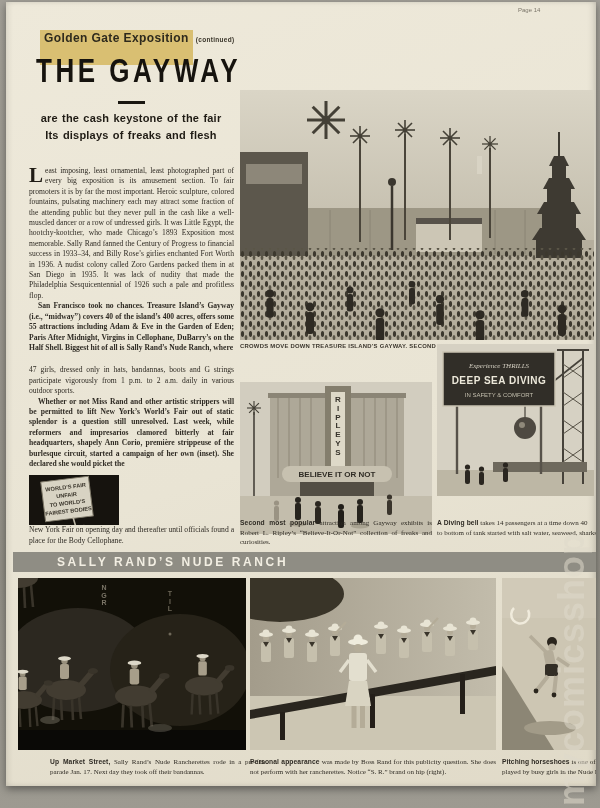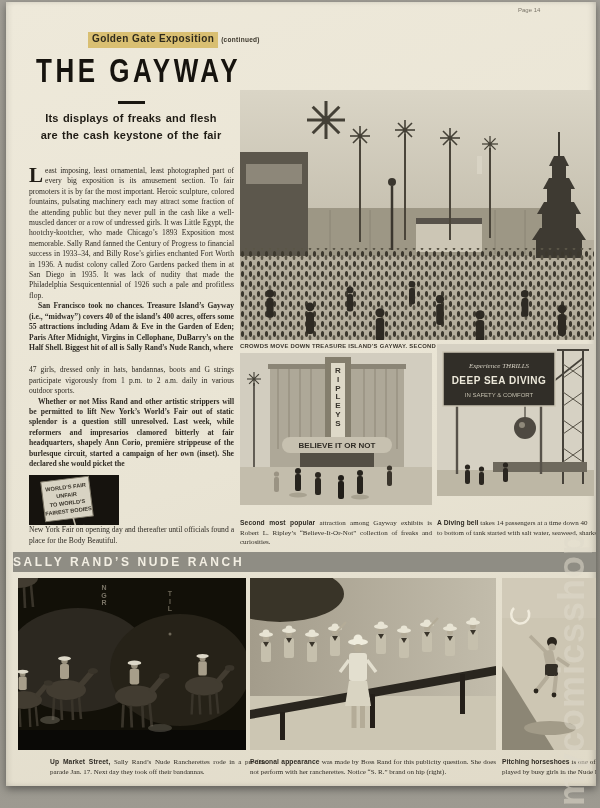--- a/index.html
+++ b/index.html
@@ -12,21 +12,21 @@
     position:absolute;left:6px;top:2px;width:590px;height:784px;
     background:var(--page_bg,#eae5d5);
     background-image:linear-gradient(160deg,#eee9da 0%,#e9e4d4 55%,#e0dac8 100%);
     box-shadow:0 3px 8px rgba(0,0,0,.4), inset -4px 0 8px -4px rgba(0,0,0,.25), inset 4px 0 8px -5px rgba(0,0,0,.2);
     overflow:hidden;
   }
   figure{margin:0;padding:0;}
   .abs{position:absolute;}
   .page-num{left:512px;top:5px;font:6px "Liberation Sans",sans-serif;color:#7b766a;}
   .kicker{left:34px;top:26px;font-family:"Liberation Sans",sans-serif;font-weight:bold;color:#2e2a1d;}
-  .kicker .gold{background:var(--gold,#d9bf72);padding:1px 4px 4px 4px;font-size:10px;letter-spacing:.4px;margin-left:48px;}
+  .kicker .gold{background:var(--gold,#d9bf72);padding:1px 4px 20px 4px;font-size:12px;letter-spacing:.4px;}
   .kicker .cont{font-size:6.5px;letter-spacing:.3px;margin-left:3px;color:#3a352a;}
   .headline{
     left:30px;top:50px;width:210px;
     font:700 26px "Liberation Sans",sans-serif;letter-spacing:3.5px;color:#16130e;
     transform:scaleY(1.25);transform-origin:left top;white-space:nowrap;
   }
   .title-rule{left:112px;top:99px;width:27px;height:3px;background:#1a1711;}
   .subtitle{
     left:20px;top:108px;width:210px;text-align:center;
     font:700 11px/17px "Liberation Sans",sans-serif;color:#1f1b14;letter-spacing:.2px;word-spacing:1px;
@@ -46,21 +46,21 @@
   .photo-cap{
     font-family:"Liberation Sans",sans-serif;font-weight:bold;font-size:5.9px;
     letter-spacing:.25px;color:#3a352c;text-align:center;white-space:nowrap;overflow:hidden;
   }
   .cap{font:7px/9.6px "Liberation Serif",serif;color:#2f2b24;text-align:justify;}
   .cap b{font-family:"Liberation Sans",sans-serif;font-size:6.7px;letter-spacing:.1px;}
   .cap .cap-line{white-space:nowrap;overflow:hidden;display:block;}
   .banner{
     left:7px;top:550px;width:583px;height:20px;background:var(--banner_bg,#8f8d84);
     color:#f2eee2;font:700 12px/20px "Liberation Sans",sans-serif;letter-spacing:2.6px;
-    box-sizing:border-box;white-space:nowrap;
+    padding-left:44px;box-sizing:border-box;white-space:nowrap;
   }
   .watermark{
     left:552px;top:806px;width:250px;
     transform:rotate(-90deg);transform-origin:0 0;
     font:700 36px/40px "Liberation Sans",sans-serif;letter-spacing:1px;
     color:rgba(222,216,202,.55);z-index:5;pointer-events:none;
   }
   svg{display:block;}
 </style>
 </head>
@@ -71,22 +71,22 @@
   <div class="abs page-num">Page 14</div>
 
   <div class="abs kicker">
     <span class="gold">Golden Gate Exposition</span><span class="cont">(continued)</span>
   </div>
 
   <h1 class="abs headline" style="margin:0;">THE GAYWAY</h1>
   <div class="abs title-rule"></div>
 
   <div class="abs subtitle">
+    <div>are the cash keystone of the fair</div>
     <div>Its displays of freaks and flesh</div>
-    <div>are the cash keystone of the fair</div>
   </div>
 
   <div class="abs bodycol">
     <p><span class="dropcap">L</span><span>east imposing, least ornamental, least photographed part of every big exposition is its amusement section. To fair promoters it is by far the most important. Heroic sculpture, colored fountains, pulsating machinery each may attract some fraction of the attending public but they never pull in the cash like a well-muscled dancer or a row of undressed girls. It was Little Egypt, the hootchy-kootcher, who made Chicago’s 1893 Exposition most memorable. Sally Rand fanned the Century of Progress to financial success in 1933–34, and Billy Rose’s girlies enchanted Fort Worth in 1936. A nudist colony called Zoro Gardens packed them in at San Diego in 1935. It was lack of nudity that made the Philadelphia Sesquicentennial of 1926 such a pale and profitless flop.</span></p>
     <p class="indent">San Francisco took no chances. Treasure Island’s Gayway (i.e., “midway”) covers 40 of the island’s 400 acres, offers some 55 attractions including Adam &amp; Eve in the Garden of Eden; Paris After Midnight, Virgins in Cellophane, DuBarry’s on the Half Shell. Biggest hit of all is Sally Rand’s Nude Ranch, where</p>
     <div class="wrap-row">
       <div class="narrow">
         <p>47 girls, dressed only in hats, bandannas, boots and G strings participate vigorously from 1 p.m. to 2 a.m. daily in various outdoor sports.</p>
         <p class="indent">Whether or not Miss Rand and other artistic strippers will be permitted to lift New York’s World’s Fair out of static splendor is a question still unresolved. Last week, while reformers and impresarios clamored bitterly at fair headquarters, shapely Ann Corio, première strippeuse of the burlesque circuit, started a campaign of her own (inset). She declared she would picket the</p>
       </div>
@@ -108,21 +108,21 @@
           <rect x="43" y="66" width="14" height="27" rx="2" fill="#332e26"></rect>
           <line x1="44" y1="72" x2="36" y2="87" stroke="#b6ae9a" stroke-width="3"></line>
           <rect x="44" y="92" width="5" height="34" rx="2" fill="#b6ae9a"></rect>
           <rect x="51" y="92" width="5" height="34" rx="2" fill="#b6ae9a"></rect>
           <rect x="42" y="125" width="8" height="4" fill="#1d1a14"></rect>
           <rect x="51" y="125" width="8" height="4" fill="#1d1a14"></rect>
         </svg>
         <span class="label">ANN CORIO</span>
       </figure>
     </div>
-    <p class="tail">New York Fair on opening day and thereafter until officials found a place for the Body Beautiful.</p>
+    <p class="tail">New York Fair on opening day and thereafter until officials found a place for the Body Cellophane.</p>
   </div>
 
   <figure class="abs" style="left:234px;top:88px;">
     <svg width="354" height="250" viewBox="0 0 354 250">
       <defs>
         <linearGradient id="gw-sky" x1="0" y1="0" x2="0" y2="1">
           <stop offset="0" stop-color="#dad5c6"></stop>
             <stop offset=".75" stop-color="#bdb7a6"></stop>
         </linearGradient>
         <pattern id="gw-crowd" width="8" height="10" patternUnits="userSpaceOnUse">
@@ -188,21 +188,21 @@
         <use href="#gw-person" transform="translate(200,214) scale(1.9)"></use>
         <use href="#gw-person" transform="translate(240,230) scale(2.1)"></use>
         <use href="#gw-person" transform="translate(285,208) scale(1.7)"></use>
         <use href="#gw-person" transform="translate(322,224) scale(2)"></use>
         <use href="#gw-person" transform="translate(172,198) scale(1.5)"></use>
       </g>
     </svg>
   </figure>
   <div class="abs photo-cap" style="left:234px;top:341px;width:354px;">CROWDS MOVE DOWN TREASURE ISLAND’S GAYWAY. SECOND BUILDING FROM RIGHT: SALLY RAND’S NUDE RANCH</div>
 
-  <figure class="abs" style="left:234px;top:351px;">
+  <figure class="abs" style="left:234px;top:380px;">
     <svg width="192" height="152" viewBox="0 0 192 152">
       <rect width="192" height="152" fill="#d2cdbf"></rect>
       <line x1="14" y1="30" x2="14" y2="118" stroke="#46423a" stroke-width="1.6"></line>
       <use href="#gw-star" transform="translate(14,26) scale(.7)"></use>
       <rect x="30" y="14" width="134" height="100" fill="#aea898"></rect>
       <g stroke="#9a9484" stroke-width="1.6">
         <line x1="38" y1="16" x2="38" y2="96"></line>
           <line x1="49" y1="16" x2="49" y2="96"></line>
         <line x1="60" y1="16" x2="60" y2="96"></line>
           <line x1="71" y1="16" x2="71" y2="96"></line>

